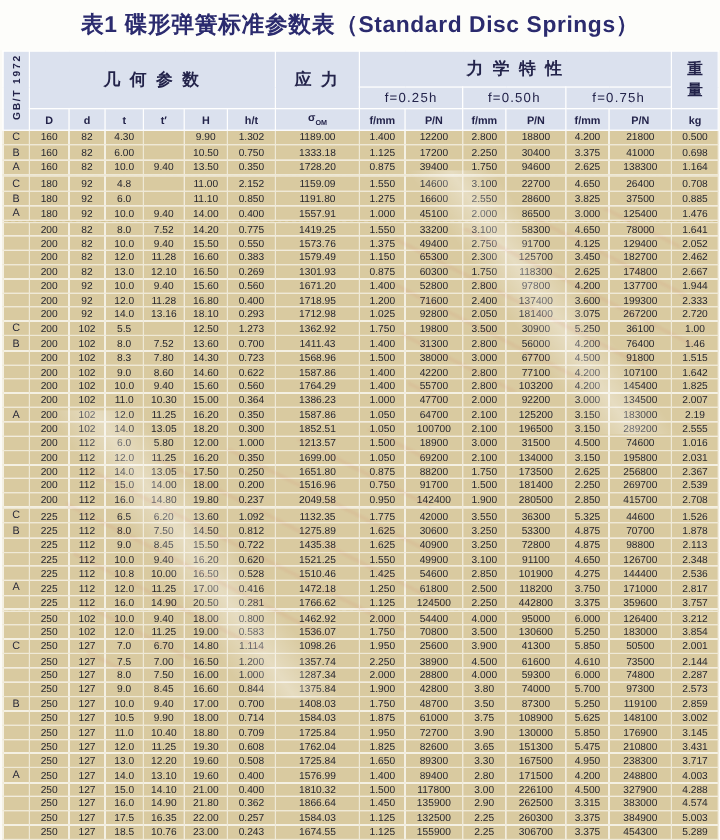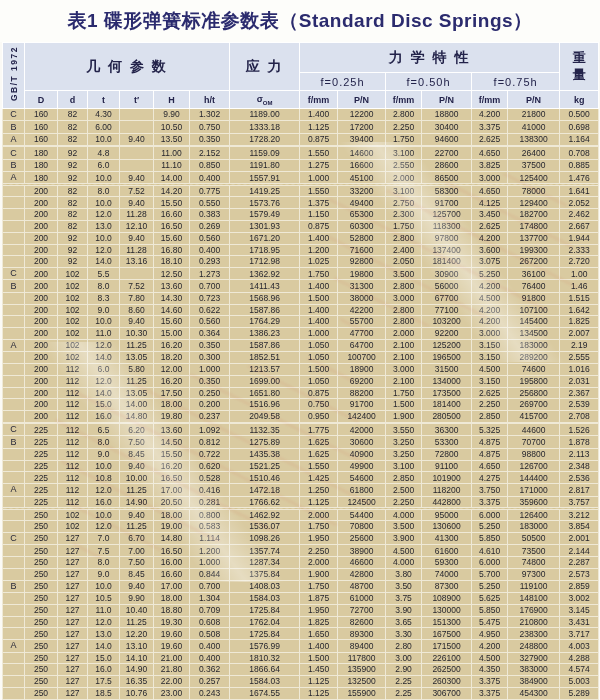--- a/index.html
+++ b/index.html
@@ -767,21 +767,21 @@
           <tr>
             <td class="grade"></td>
             <td>250</td>
             <td>127</td>
             <td>8.0</td>
             <td>7.50</td>
             <td>16.00</td>
             <td>1.000</td>
             <td>1287.34</td>
             <td>2.000</td>
-            <td>46600</td>
+            <td>28800</td>
             <td>4.000</td>
             <td>59300</td>
             <td>6.000</td>
             <td>74800</td>
             <td>2.287</td>
           </tr>
           <tr>
             <td class="grade"></td>
             <td>250</td>
             <td>127</td>
@@ -815,21 +815,21 @@
             <td>119100</td>
             <td>2.859</td>
           </tr>
           <tr>
             <td class="grade"></td>
             <td>250</td>
             <td>127</td>
             <td>10.5</td>
             <td>9.90</td>
             <td>18.00</td>
-            <td>1.304</td>
+            <td>0.714</td>
             <td>1584.03</td>
             <td>1.875</td>
             <td>61000</td>
             <td>3.75</td>
             <td>108900</td>
             <td>5.625</td>
             <td>148100</td>
             <td>3.002</td>
           </tr>
           <tr>
@@ -923,21 +923,21 @@
             <td>127</td>
             <td>16.0</td>
             <td>14.90</td>
             <td>21.80</td>
             <td>0.362</td>
             <td>1866.64</td>
             <td>1.450</td>
             <td>135900</td>
             <td>2.90</td>
             <td>262500</td>
-            <td>4.350</td>
+            <td>3.315</td>
             <td>383000</td>
             <td>4.574</td>
           </tr>
           <tr>
             <td class="grade"></td>
             <td>250</td>
             <td>127</td>
             <td>17.5</td>
             <td>16.35</td>
             <td>22.00</td>

